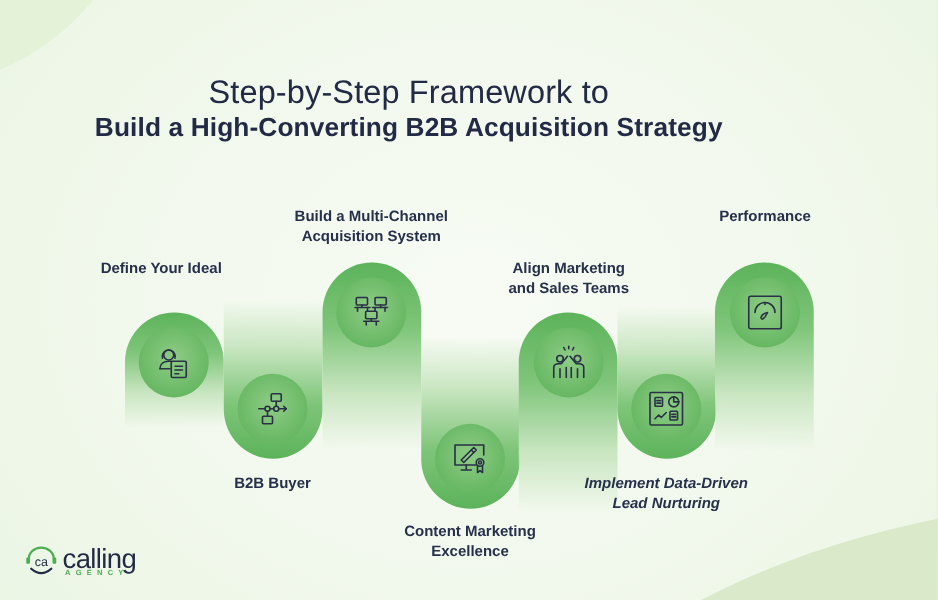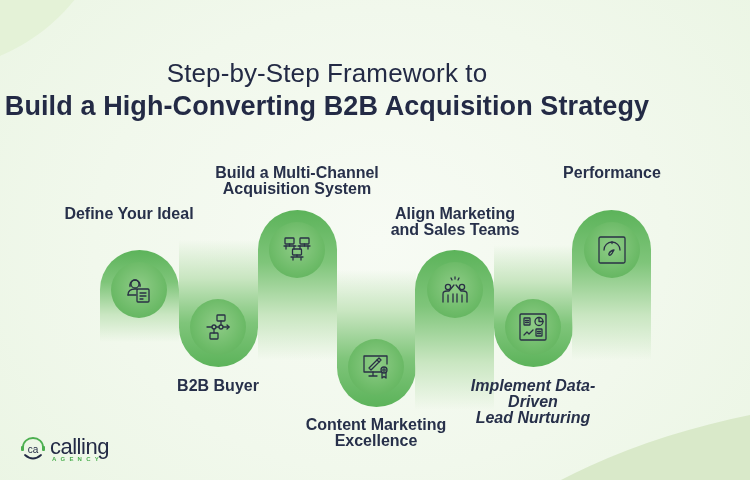--- a/index.html
+++ b/index.html
@@ -24,41 +24,41 @@
   }
   .bg-arc-br2 {
     position: absolute; left: 660px; top: 440px; width: 500px; height: 300px;
     border-radius: 50%; background: #7c9a58; transform: rotate(-22deg);
   }
 
   .title {
     position: absolute; left: 0; width: 654px; text-align: center; color: #232a45;
   }
   .title-1 { top: 58px; font-size: 26px; font-weight: 400; letter-spacing: 0.1px; }
-  .title-2 { top: 91px; font-size: 27px; font-weight: 700; letter-spacing: 0.1px; }
+  .title-2 { top: 91px; font-size: 21px; font-weight: 700; letter-spacing: 0.1px; }
 
   .pill { position: absolute; width: 79px; }
   .pill.up {
     border-radius: 40px 40px 0 0;
     background: linear-gradient(to bottom, #5cb35a 0%, #7fc57a 35%, #c9e6c1 70%, rgba(233,245,226,0) 100%);
   }
   .pill.down {
     border-radius: 0 0 40px 40px;
     background: linear-gradient(to top, #5cb35a 0%, #7fc57a 35%, #c9e6c1 70%, rgba(233,245,226,0) 100%);
   }
   .circle {
     position: absolute; width: 56px; height: 56px; border-radius: 50%;
     background: radial-gradient(circle at 50% 45%, #8fcc87 0%, #6dbb68 60%, #5aae57 100%);
     display: flex; align-items: center; justify-content: center;
   }
   .circle svg { width: 34px; height: 34px; }
 
   .label {
     position: absolute; width: 170px; text-align: center;
-    font-size: 16px; font-weight: 700; color: #27304a; line-height: 16px;
+    font-size: 12px; font-weight: 700; color: #27304a; line-height: 16px;
   }
   .label span { display: block; }
 
   .logo { position: absolute; left: 20px; top: 436px; display: flex; align-items: flex-start; }
   .logo-word { margin-left: 4px; line-height: 1; }
   .logo-main { font-size: 22px; font-weight: 400; color: #232a45; letter-spacing: -0.5px; }
   .logo-sub { font-size: 6px; font-weight: 700; color: #4caf50; letter-spacing: 4.2px; margin-top: -2px; margin-left: 2px; }
 </style>
 </head>
 <body>

